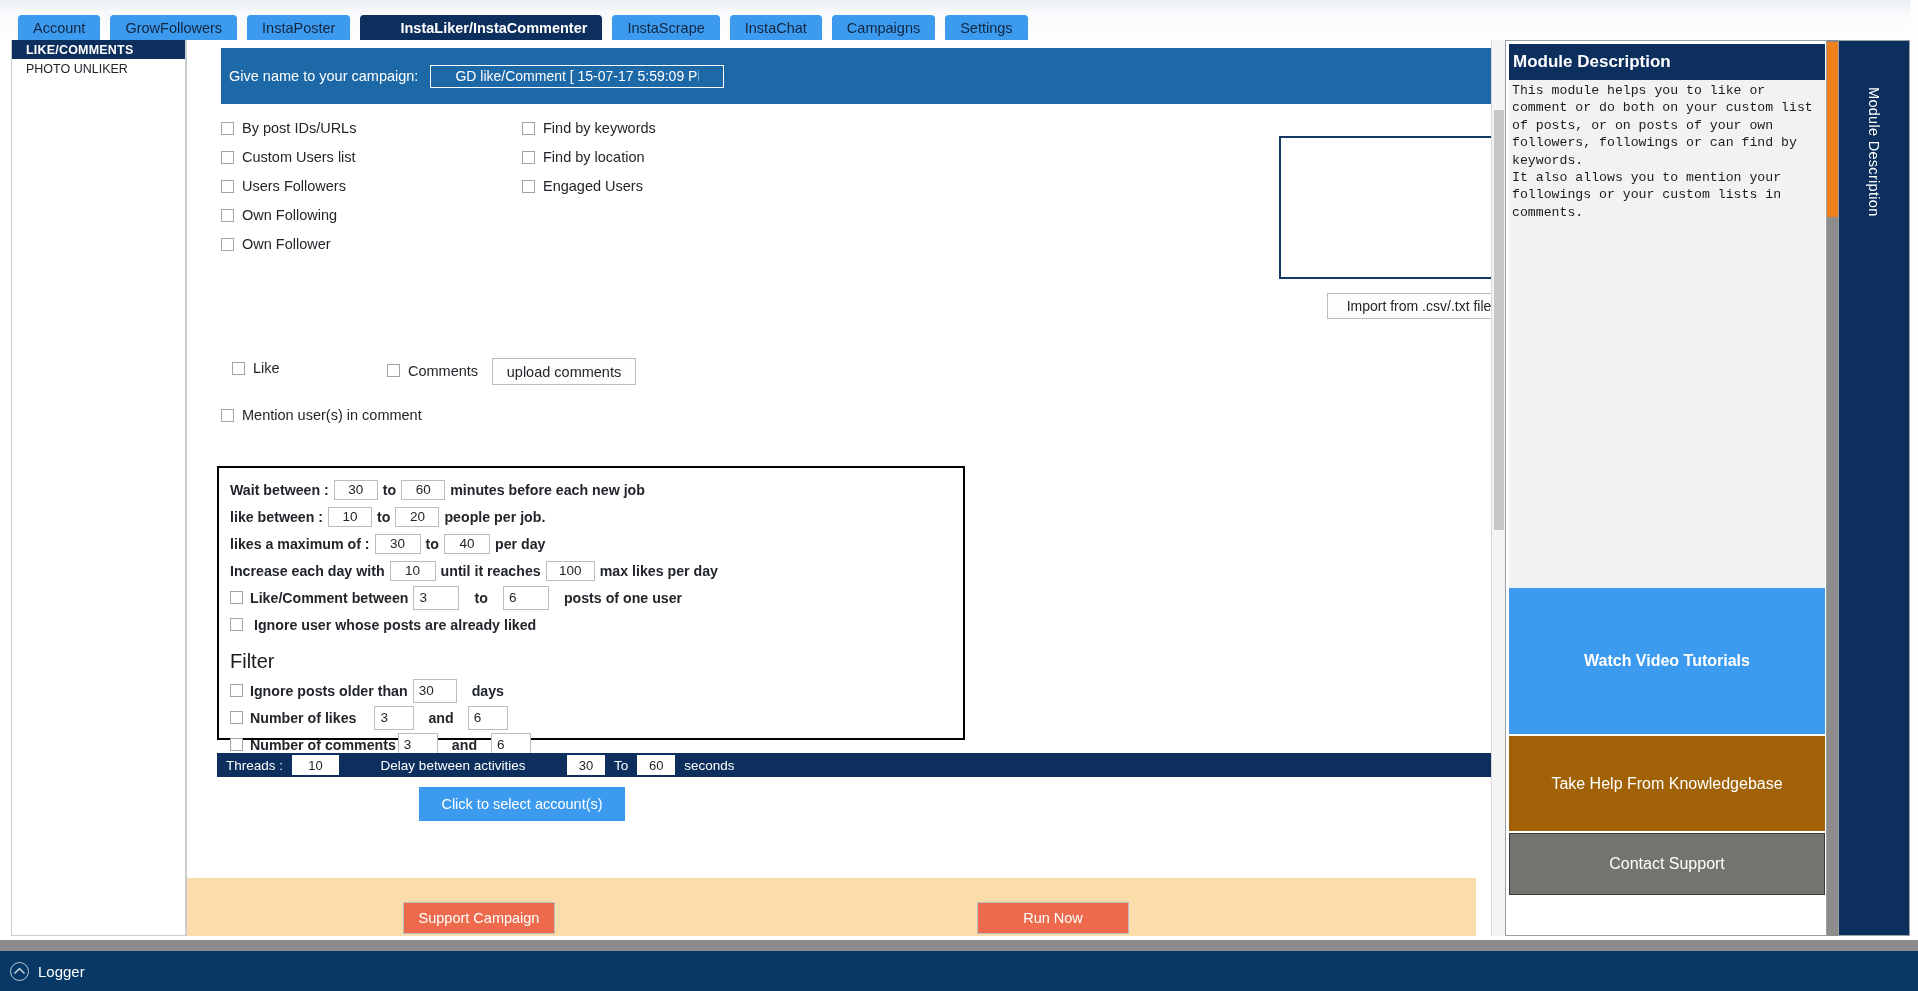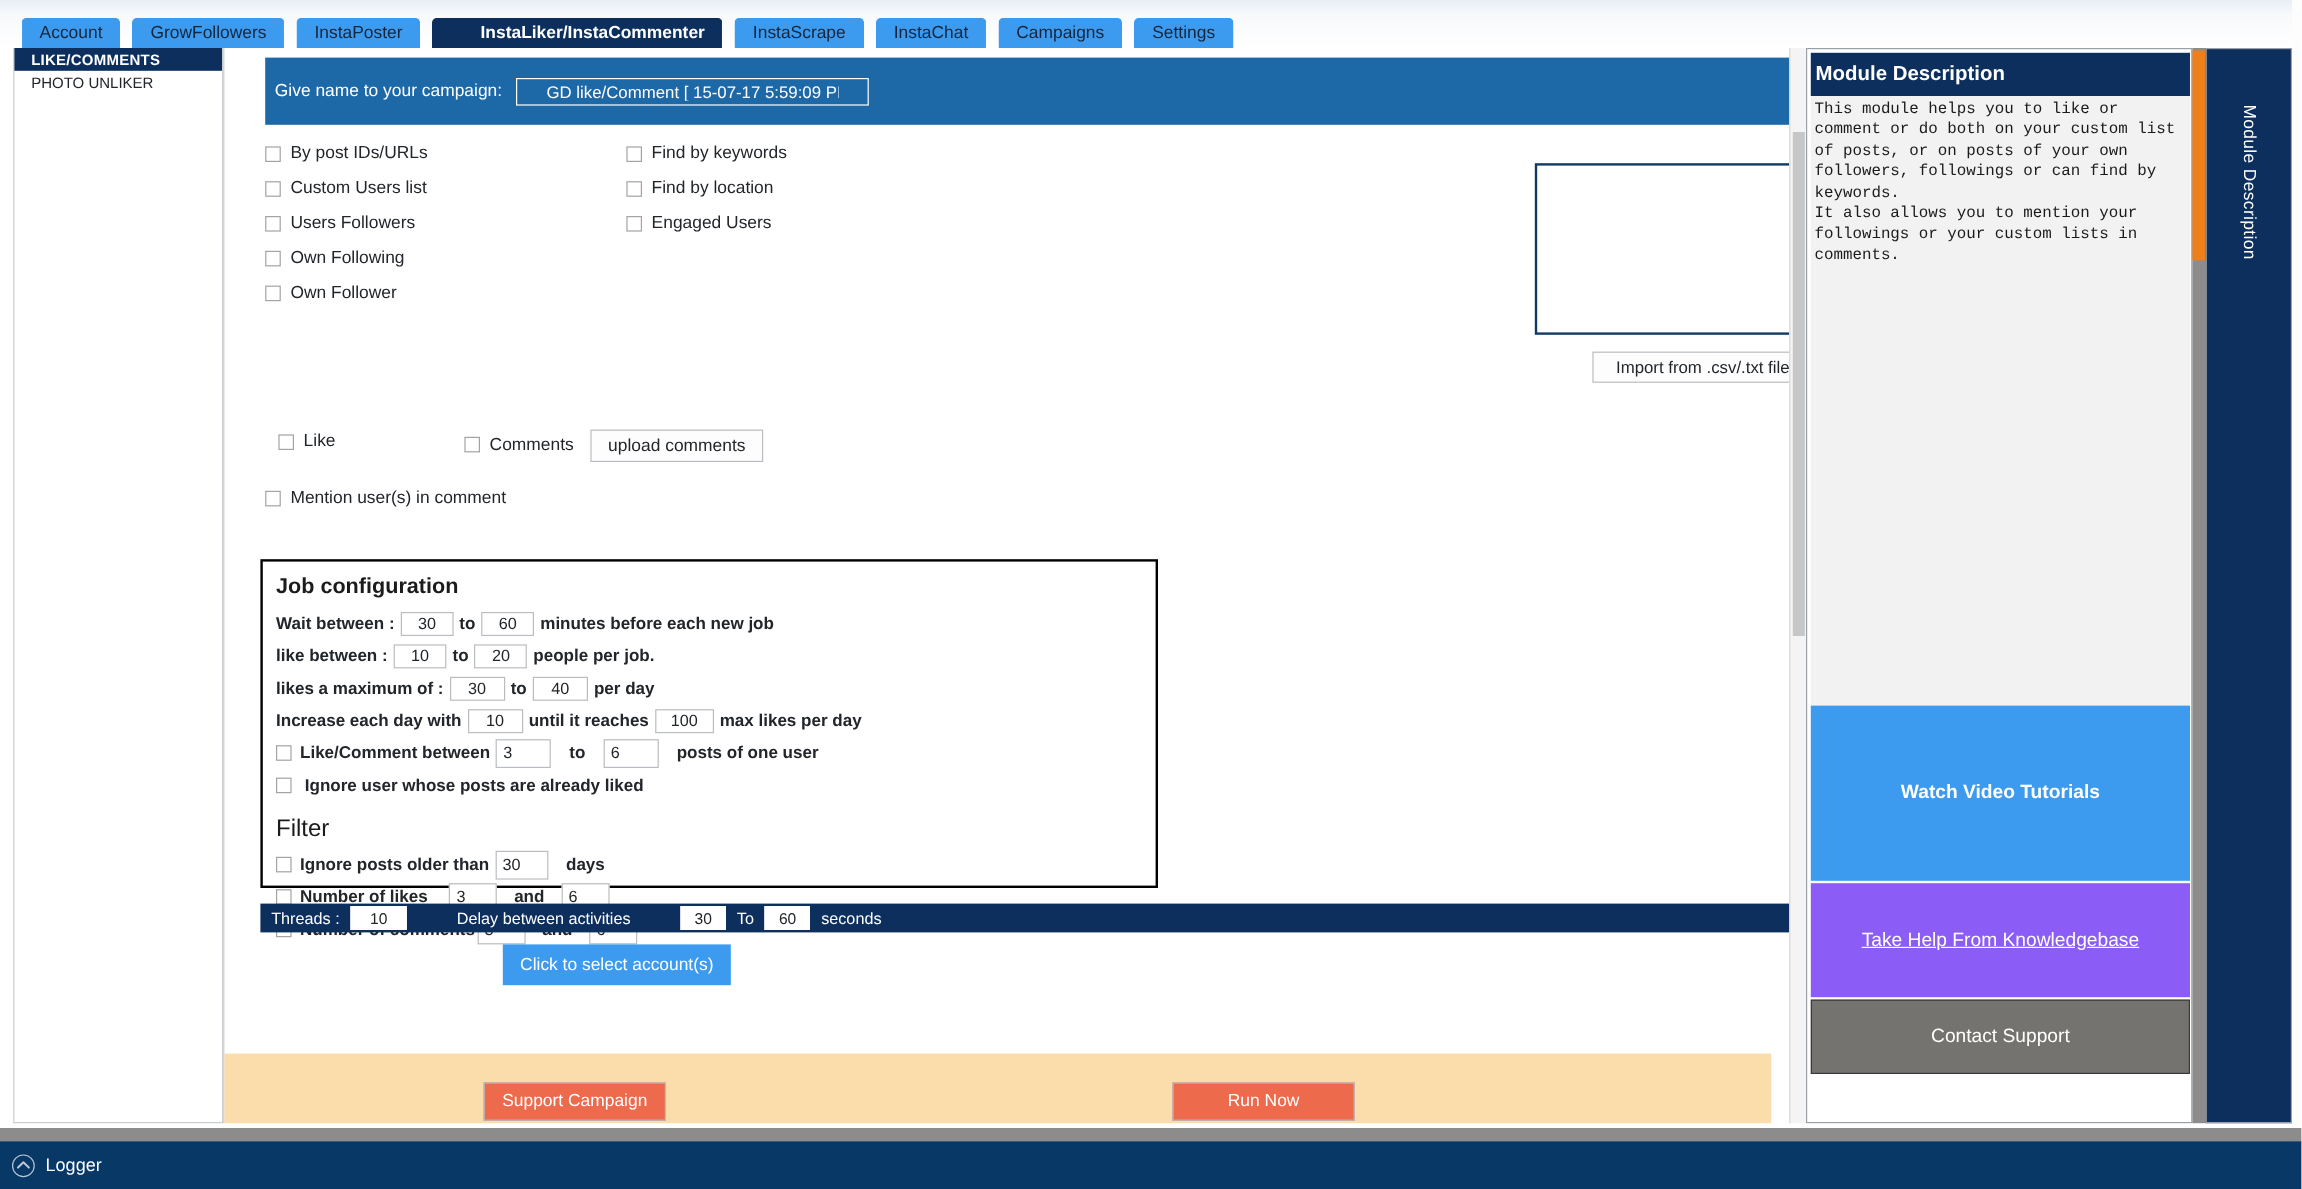--- a/index.html
+++ b/index.html
@@ -238,21 +238,21 @@
     color: #22262b; font-size: 13px; text-align: center;
     font-family: "Liberation Sans", sans-serif;
     outline: none;
   }
   .delay-lbl { width: 228px; text-align: center; white-space: nowrap; }
   .to-lbl { padding: 0 9px; }
 
   
   .select-accounts {
     position: absolute; left: 232px; top: 747px;
-    width: 190px; height: 34px;
+    width: 206px; height: 34px;
     background: #3d9bef; color: #ffffff;
     border: none; cursor: pointer;
     font-size: 14.5px;
     font-family: "Liberation Sans", sans-serif;
   }
 
   
   .tan-banner {
     position: absolute; left: 0; top: 838px;
     width: 1289px; height: 58px;
@@ -321,23 +321,22 @@
     cursor: pointer;
     text-align: center;
   }
   .md-btn.video {
     top: 547px; height: 146px;
     background: #3d9bef; color: #ffffff;
     font-size: 16px; font-weight: bold;
   }
   .md-btn.kb {
     top: 695px; height: 95px;
-    background: #8b5cf6; color: #ffffff;
+    background: #a16207; color: #ffffff;
     font-size: 16px;
-    text-decoration: underline;
   }
   .md-btn.support {
     top: 792px; height: 62px;
     background: #75736f; color: #ffffff;
     font-size: 16px;
     border: 1px solid #3a3a3a;
   }
 
   
   .rp-scroll {
@@ -489,21 +488,20 @@
       </div>
       <button class="upload-btn">upload comments</button>
     </div>
 
     <div class="chk-row mention-row">
       <span class="cbox"></span>
       <span class="chk-label">Mention user(s) in comment</span>
     </div>
 
     <div class="jobcfg">
-      <h2>Job configuration</h2>
 
       <div class="cfg-line">
         <span class="txt">Wait between   :</span>
         <input class="num w44" value="30" style="">
         <span class="txt">to</span>
         <input class="num w44" value="60" style="">
         <span class="txt">minutes before each new job</span>
       </div>
 
       <div class="cfg-line">

